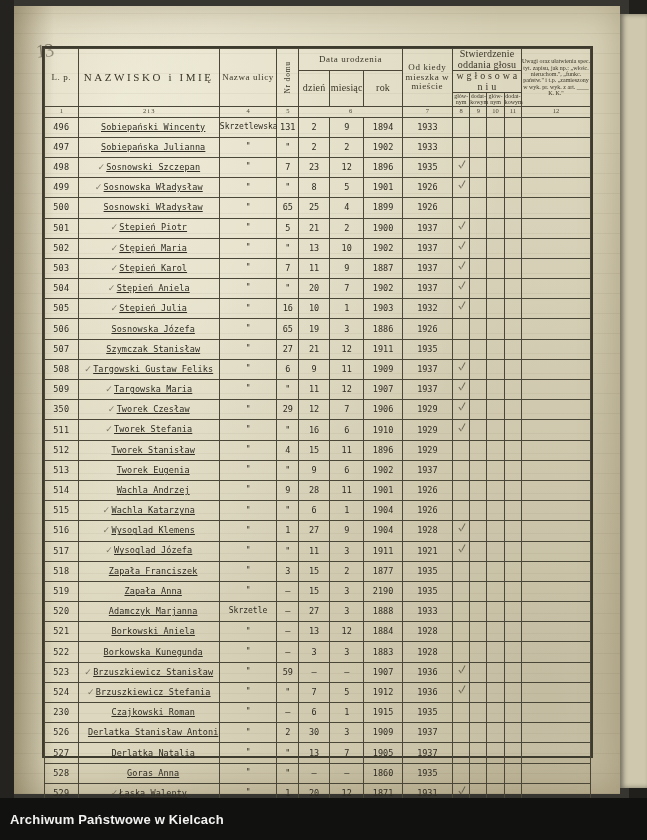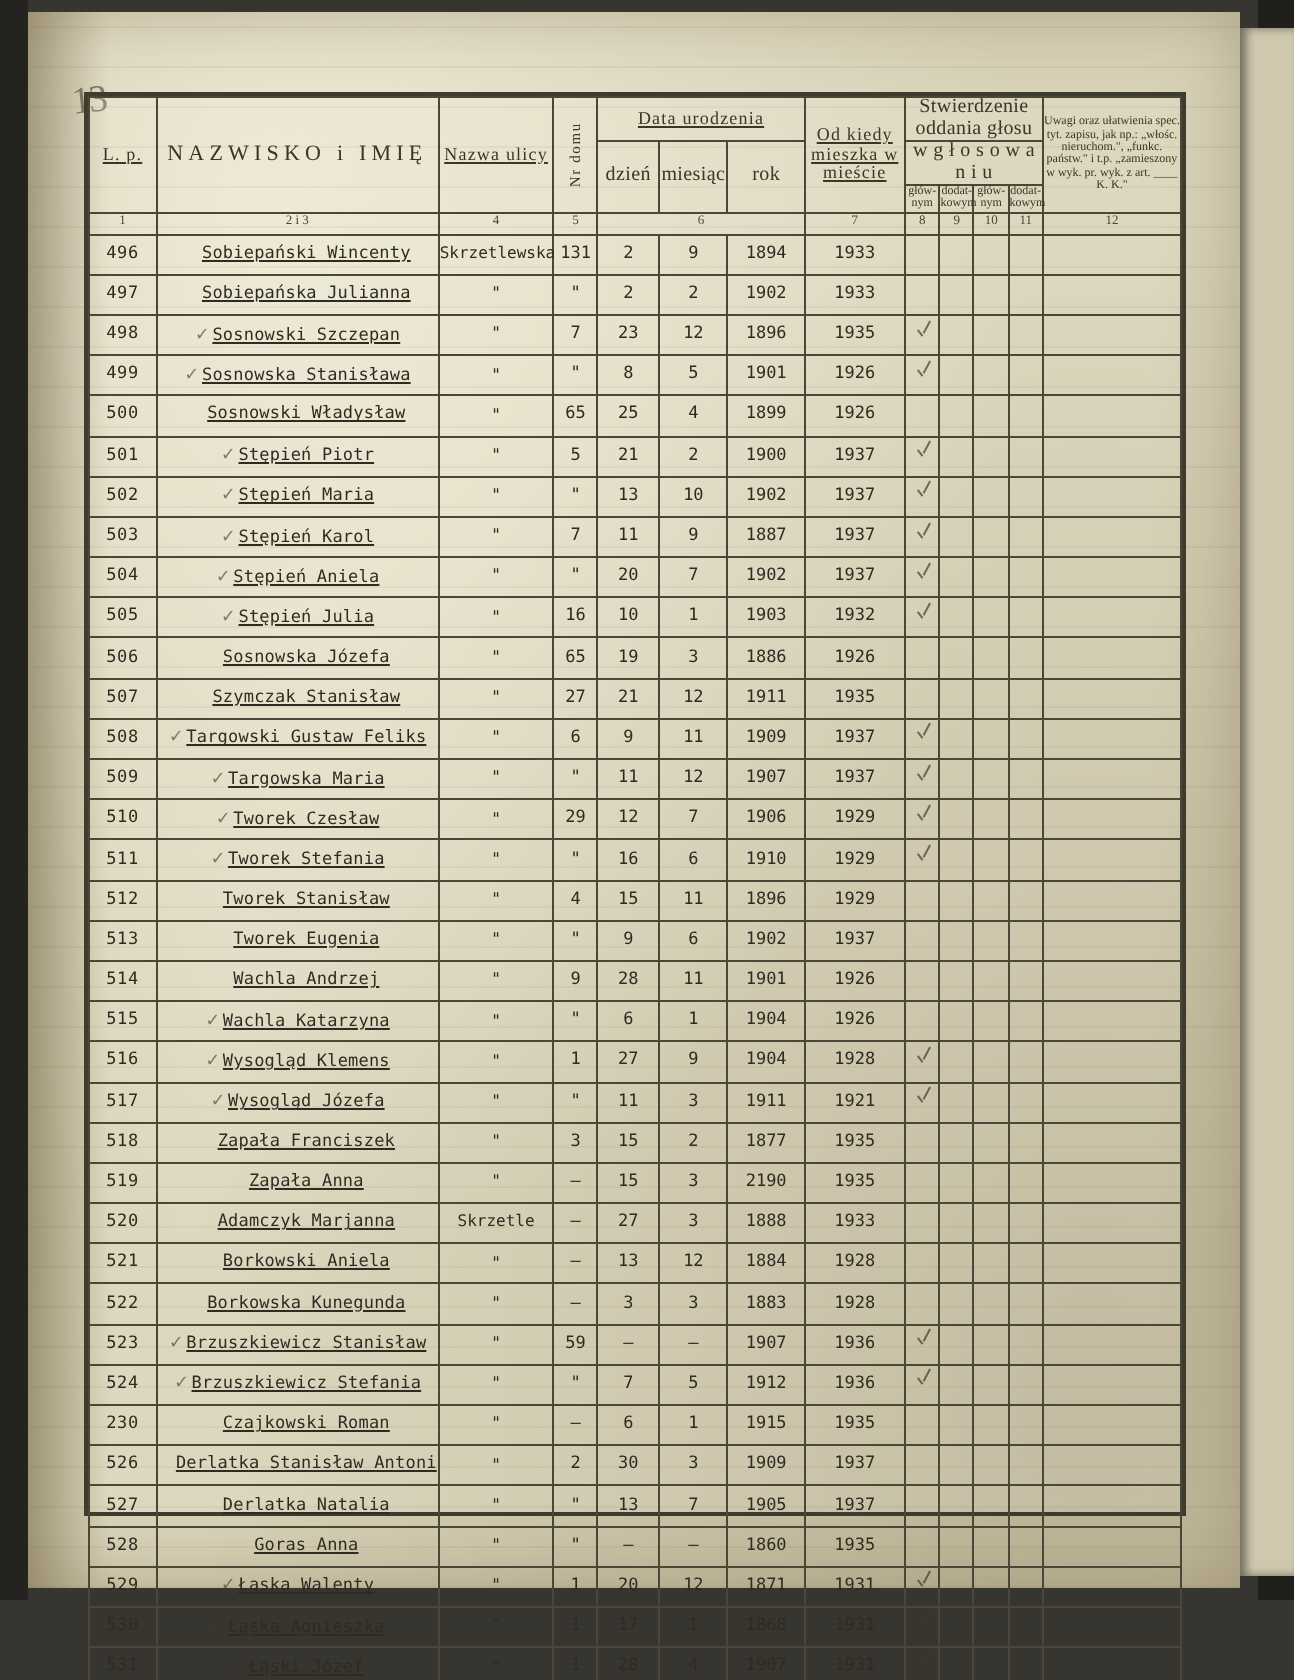--- a/index.html
+++ b/index.html
@@ -67,21 +67,21 @@
     line-height:1.05;
   }
   thead th{
     font-family:"Liberation Serif", serif;
     font-weight:normal;
     font-size:8px;
     color:#3a3628;
     padding:2px 1px;
   }
   th.big   { font-size:11px; letter-spacing:2.6px; }
-  th.med   { font-size:9px;  letter-spacing:.6px;text-decoration:underline; }
+  th.med   { font-size:9px;  letter-spacing:.6px; }
   th.small { font-size:10px; letter-spacing:.2px; }
   th.tiny  { font-size:6px;  line-height:1.18; letter-spacing:0; }
   th.vert  {
     font-size:7.5px; letter-spacing:.8px;
     writing-mode: vertical-rl; transform: rotate(180deg);
     white-space:nowrap; padding:3px 0;
   }
   tr.colnums th{
     font-family:"Liberation Serif", serif;
     font-size:6.5px; color:#4a4638; height:11px; padding:0;
@@ -236,21 +236,21 @@
               <td class="num">1896</td>
               <td class="num">1935</td>
               <td class="mark"><span class="tick"></span></td>
               <td class="mark"></td>
               <td class="mark"></td>
               <td class="mark"></td>
               <td class="mark"></td>
             </tr>
             <tr>
               <td class="lp">499</td>
-              <td class="name"><span class="pretick">✓</span><span>Sosnowska Stanisława</span></td>
+              <td class="name"><span class="pretick">✓</span><span>Sosnowska Władysław</span></td>
               <td class="street">"</td>
               <td class="num">"</td>
               <td class="num">8</td>
               <td class="num">5</td>
               <td class="num">1901</td>
               <td class="num">1926</td>
               <td class="mark"><span class="tick"></span></td>
               <td class="mark"></td>
               <td class="mark"></td>
               <td class="mark"></td>
@@ -400,21 +400,21 @@
               <td class="num">12</td>
               <td class="num">1907</td>
               <td class="num">1937</td>
               <td class="mark"><span class="tick"></span></td>
               <td class="mark"></td>
               <td class="mark"></td>
               <td class="mark"></td>
               <td class="mark"></td>
             </tr>
             <tr>
-              <td class="lp">510</td>
+              <td class="lp">350</td>
               <td class="name"><span class="pretick">✓</span><span>Tworek Czesław</span></td>
               <td class="street">"</td>
               <td class="num">29</td>
               <td class="num">12</td>
               <td class="num">7</td>
               <td class="num">1906</td>
               <td class="num">1929</td>
               <td class="mark"><span class="tick"></span></td>
               <td class="mark"></td>
               <td class="mark"></td>
@@ -749,13 +749,16 @@
               <td class="mark"></td>
               <td class="mark"></td>
               <td class="mark"></td>
               <td class="mark"></td>
             </tr>
           </tbody>
       </table>
     </div>
   </div>
 
+  <div class="watermark">
+    <span>Archiwum Państwowe w Kielcach</span>
+  </div>
 </div>
 
 </body></html>

